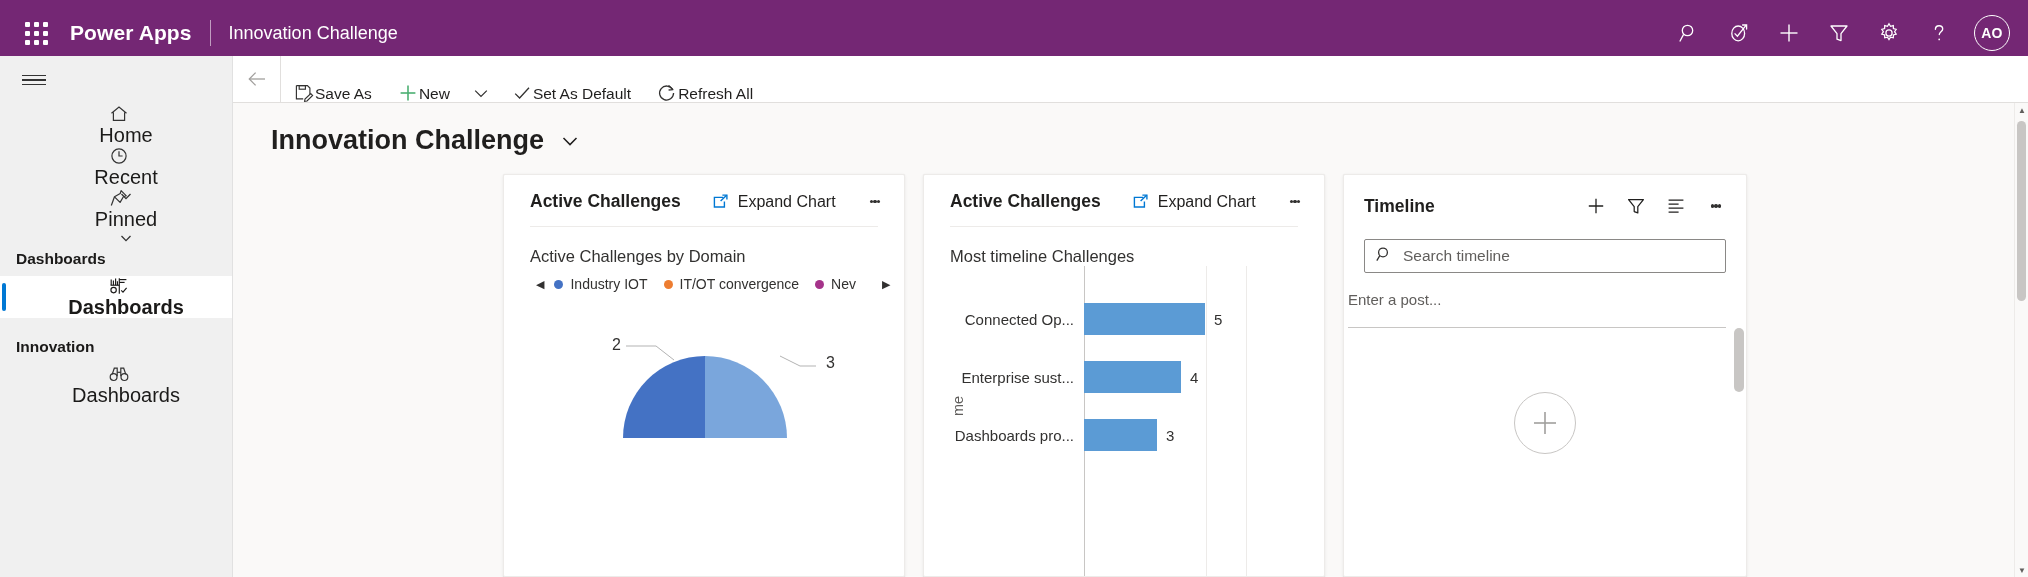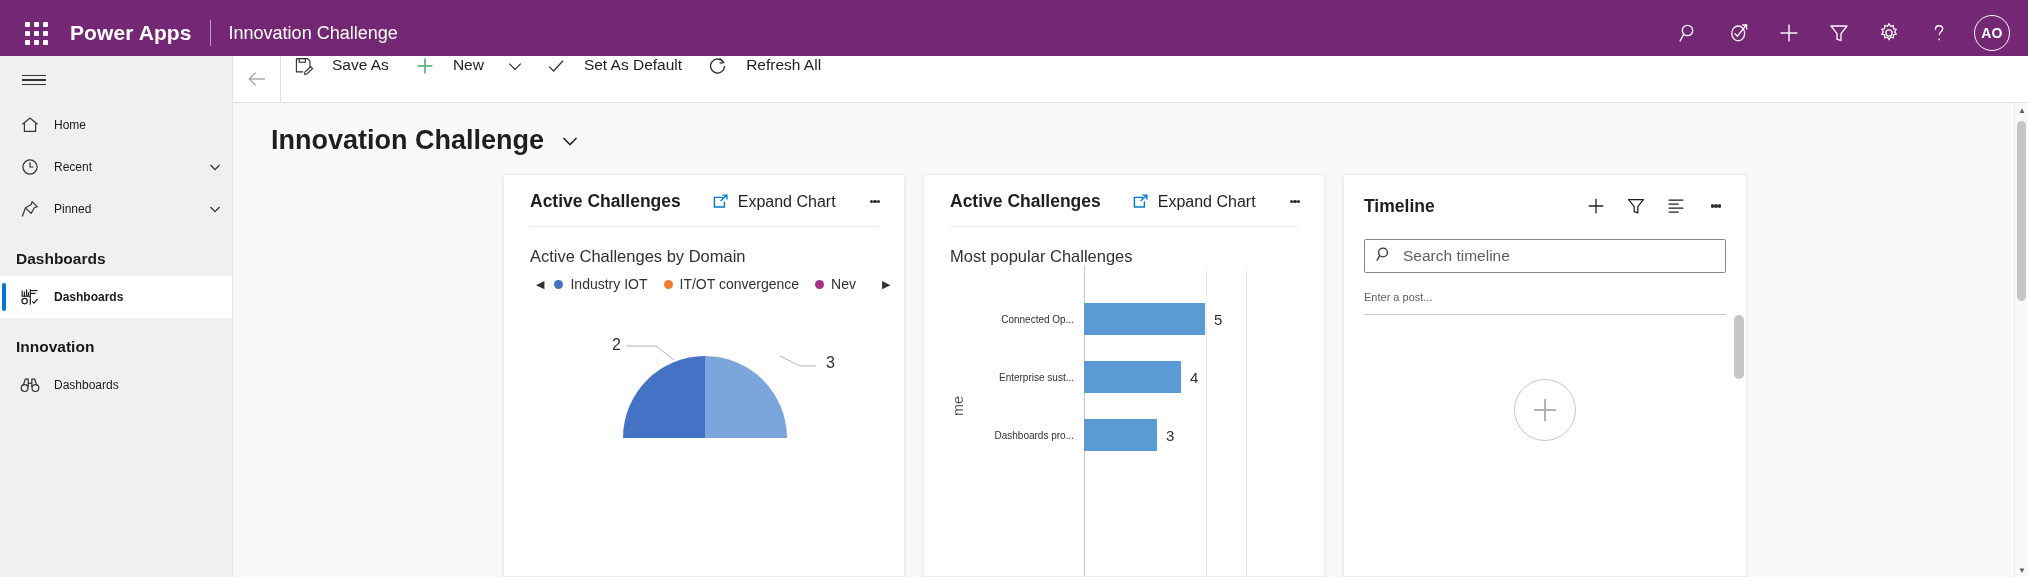--- a/index.html
+++ b/index.html
@@ -42,21 +42,21 @@
   
   .side {
     width: 233px; min-width: 233px; background: #f0f0f0;
     display: flex; flex-direction: column; border-right: 1px solid #e1e1e1;
     overflow: hidden;
   }
   .burger { height: 48px; display: flex; align-items: center; padding-left: 22px; cursor: pointer; }
   .burger span { display: block; width: 24px; height: 1.6px; background: #333; margin: 3px 0; }
   .nav-item {
     height: 42px; display: flex; align-items: center; padding-left: 20px; cursor: pointer;
-    position: relative; font-size: 12px; color: #1b1a19;
+    position: relative; font-size: 20px; color: #1b1a19; flex-direction: column;
   }
   .nav-item .ni-ico { width: 34px; display: flex; align-items: center; justify-content: flex-start; color: #333; }
   .nav-item .ni-label { flex: 1; white-space: nowrap; }
   .nav-item .ni-chev { width: 34px; display: flex; align-items: center; justify-content: center; color: #333; }
   .nav-item.sel { background: #fff; font-weight: 600; }
   .nav-item.sel:before {
     content: ""; position: absolute; left: 2px; top: 7px; bottom: 7px; width: 4px;
     background: #0078d4; border-radius: 2px;
   }
   .nav-group {
@@ -70,21 +70,21 @@
   
   .cmdbar {
     height: 47px; min-height: 47px; background: #fff; display: flex; align-items: center;
     border-bottom: 1px solid #e1dfdd;
   }
   .cmd-back {
     width: 48px; height: 47px; display: flex; align-items: center; justify-content: center;
     color: #a19f9d; cursor: pointer; border-right: 1px solid #e1dfdd;
   }
   .cmd-btn {
-    height: 47px; display: flex; align-items: flex-start; gap: 18px; padding: 0 13px;
+    height: 47px; display: flex; align-items: flex-end; gap: 1px; padding: 0 13px;
     font-size: 15.5px; color: #201f1e; cursor: pointer; white-space: nowrap;
   }
   .cmd-btn .ci { display: flex; align-items: center; }
   .cmd-chev { padding: 0 8px; }
 
   
   .titlerow { padding: 22px 0 18px 38px; display: flex; align-items: center; gap: 14px; }
   .pgtitle { font-size: 27px; font-weight: 600; color: #201f1e; white-space: nowrap; }
   .pgchev { color: #201f1e; cursor: pointer; display: flex; align-items: center; }
 
@@ -124,21 +124,21 @@
 
   
   .bars { flex: 1; padding: 24px 0 0 0; position: relative; min-height: 0; overflow: hidden; }
   .bar-axis-lbl {
     position: absolute; left: 26px; top: 150px; font-size: 14.5px; color: #605e5c;
     transform: rotate(-90deg); transform-origin: left top; white-space: nowrap;
   }
   .bar-row { display: flex; align-items: center; height: 58px; }
   .bar-cat {
     width: 160px; min-width: 160px; text-align: right; padding-right: 10px;
-    font-size: 10px; color: #323130; white-space: nowrap; overflow: hidden;
+    font-size: 15px; color: #323130; white-space: nowrap; overflow: hidden;
   }
   .bar-plot { flex: 1; position: relative; display: flex; align-items: center; }
   .bar-fill { height: 32px; background: #5b9bd5; }
   .bar-val { font-size: 15px; color: #323130; margin-left: 9px; }
   .bar-ax { position: absolute; left: 160px; top: 0; bottom: 0; width: 1px; background: #c8c6c4; }
   .grid-v { position: absolute; top: 0; bottom: 0; width: 1px; background: #edebe9; }
 
   
   .tl-hd { display: flex; align-items: center; padding: 16px 10px 0 20px; }
   .tl-title { font-size: 17.5px; font-weight: 600; color: #201f1e; }
@@ -147,22 +147,22 @@
   .tl-search {
     margin: 18px 20px 0 20px; height: 34px; border: 1px solid #8a8886; border-radius: 2px;
     display: flex; align-items: center; padding: 0 10px; gap: 10px; background: #fff;
   }
   .tl-search input {
     border: 0; outline: 0; font-size: 15.5px; font-family: inherit; color: #323130;
     flex: 1; background: transparent;
   }
   .tl-search input::placeholder { color: #605e5c; }
   .tl-post {
-    margin: 18px 20px 0 20px; font-size: 11px; color: #605e5c;
-    padding-bottom: 11px; border-bottom: 1px solid #c8c6c4;
+    margin: 18px 20px 0 4px; font-size: 15px; color: #605e5c;
+    padding-bottom: 19px; border-bottom: 1px solid #c8c6c4;
   }
   .tl-empty { flex: 1; position: relative; min-height: 0; }
   .tl-plus {
     position: absolute; left: 50%; top: 64px; transform: translateX(-50%);
     width: 62px; height: 62px; border-radius: 50%; border: 1.5px solid #c8c6c4;
     display: flex; align-items: center; justify-content: center; color: #a19f9d;
   }
   .tl-scroll {
     position: absolute; right: 2px; top: 0; width: 10px; height: 64px;
     background: #c8c6c4; border-radius: 5px; cursor: pointer;
@@ -472,21 +472,21 @@
               <span>Expand Chart</span>
             </div>
             <div class="card-hd-sp"></div>
             <div class="kebab">
                 <i></i>
                 <i></i>
                 <i></i>
               </div>
           </div>
           <div class="card-rule"></div>
-          <div class="chart-sub">Most popular Challenges</div>
+          <div class="chart-sub">Most timeline Challenges</div>
 
           <div class="bars">
             <div class="bar-axis-lbl">me</div>
             <div class="grid-v" style="left:282px;"></div>
             <div class="grid-v" style="left:322px;"></div>
             <div class="bar-ax"></div>
 
             <div class="bar-row">
               <div class="bar-cat">Connected Op...</div>
               <div class="bar-plot">

